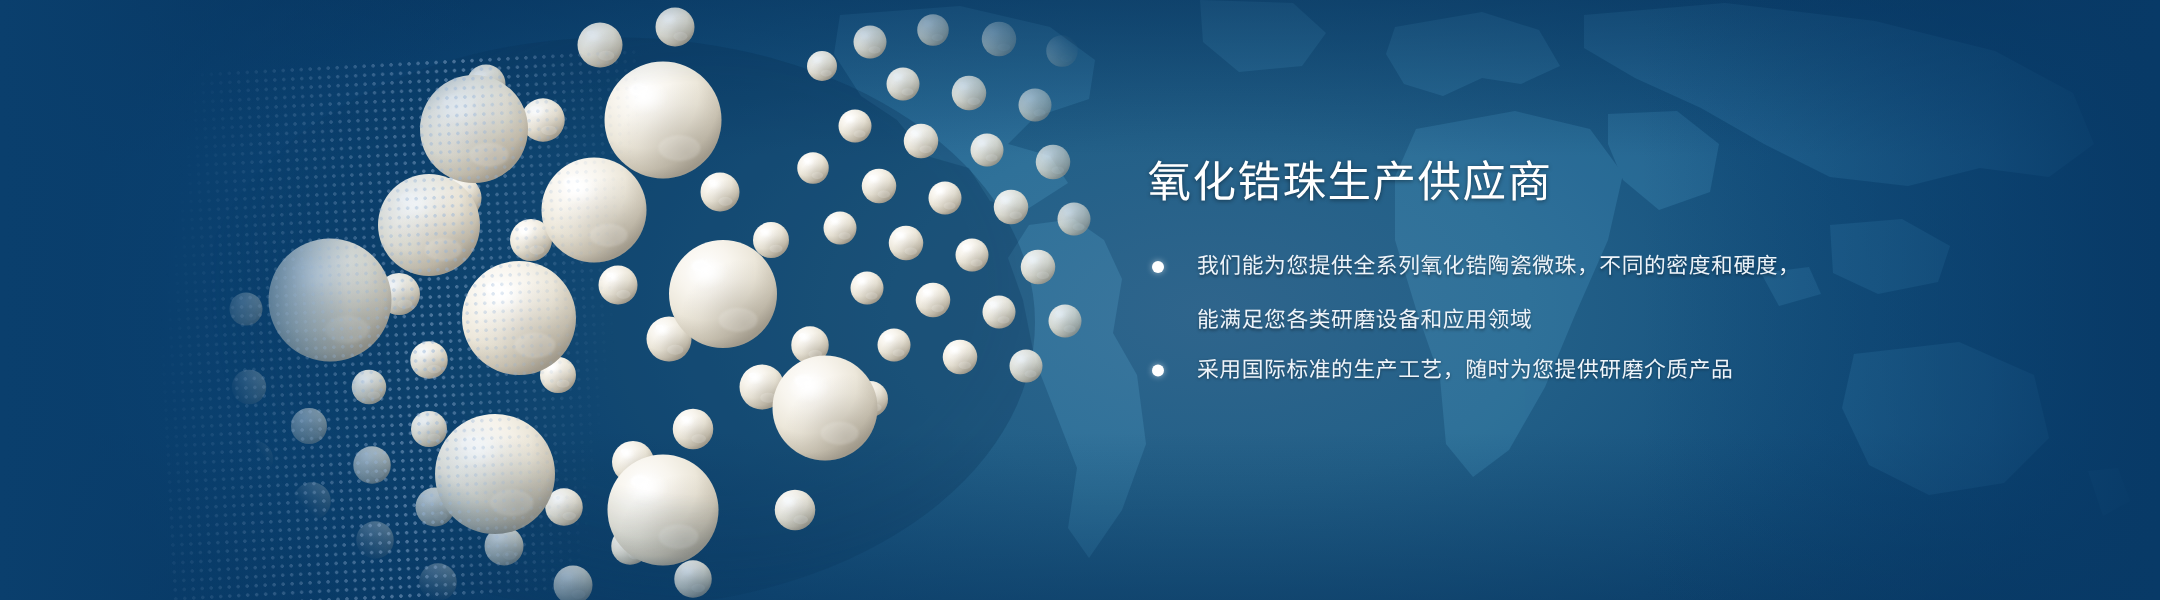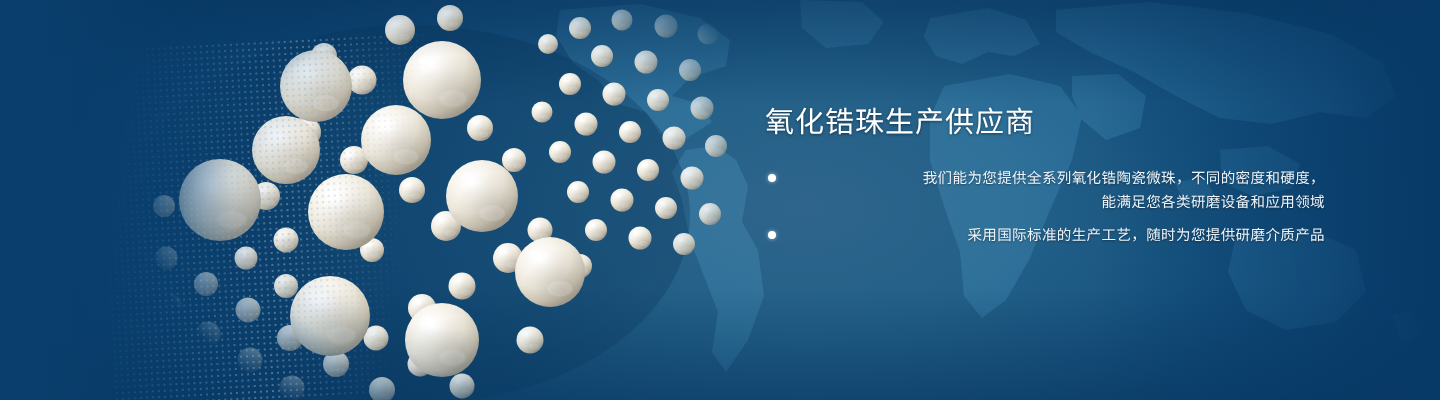--- a/index.html
+++ b/index.html
@@ -92,34 +92,33 @@
   .bullets { list-style: none; margin: 0; padding: 0; }
   .bullet {
     position: relative;
     padding-left: 33px;
     margin-bottom: 9px;
     font-size: 14.5px;
     line-height: 24px;
     color: #eef4fa;
     letter-spacing: 0.4px;
     text-shadow: 0 1px 2px rgba(0,0,0,0.40);
-    text-align: right;
   }
   .bullet:last-child { margin-bottom: 6px; }
   .bullet .dot {
     position: absolute;
     left: 3px;
     top: 8px;
     width: 8px;
     height: 8px;
     border-radius: 50%;
     background: #ffffff;
     box-shadow: 0 0 4px rgba(255,255,255,0.55);
   }
-  .bullet .line2 { display: block; }
+  .bullet .line2 { display: block; margin-top: 12px; }
 </style>
 </head>
 <body>
 
 <div id="banner">
 
   <div class="bg-base"></div>
 
   <div class="worldmap">
     <svg viewBox="0 0 1440 400" preserveAspectRatio="none" aria-hidden="true">

